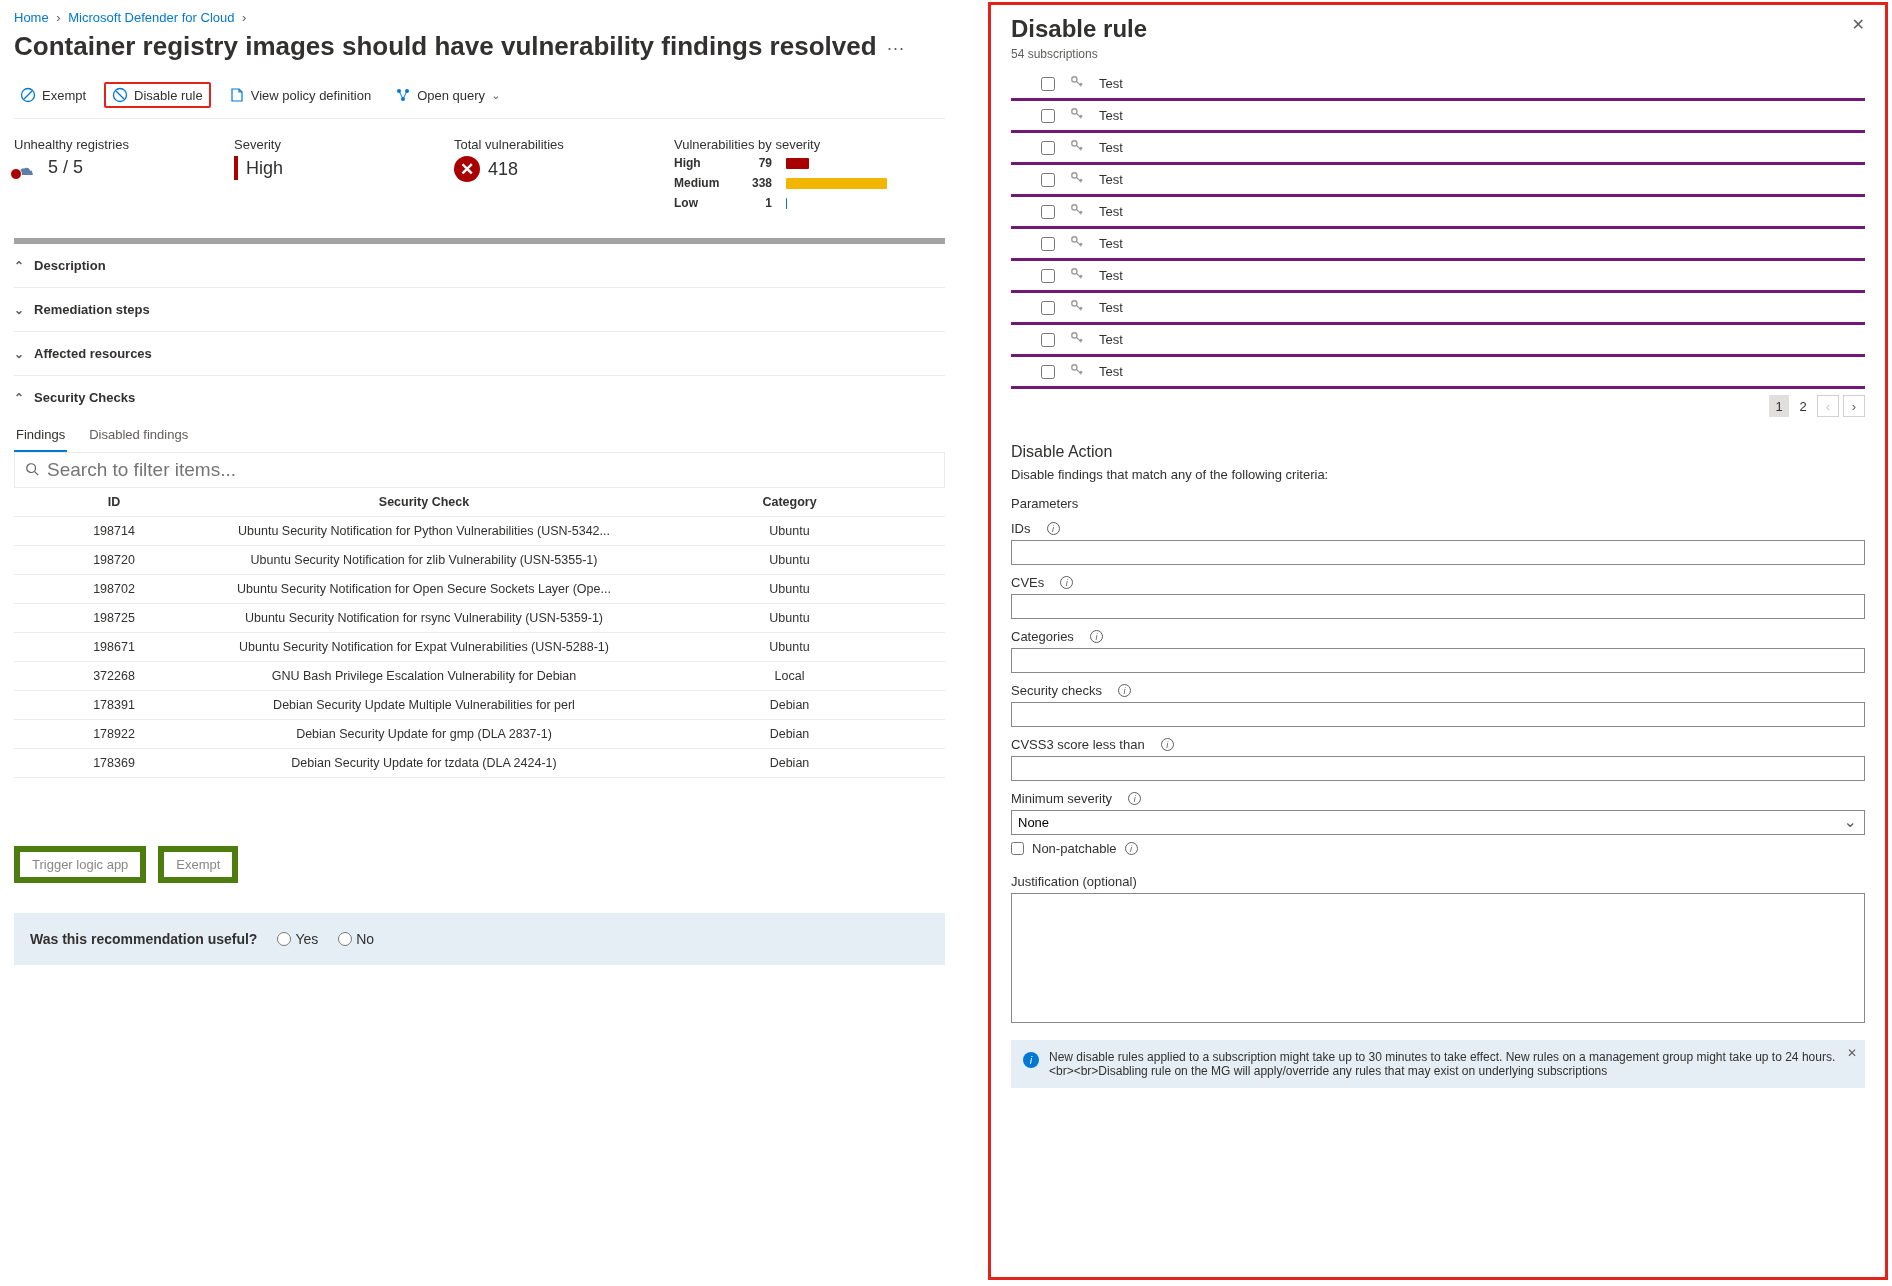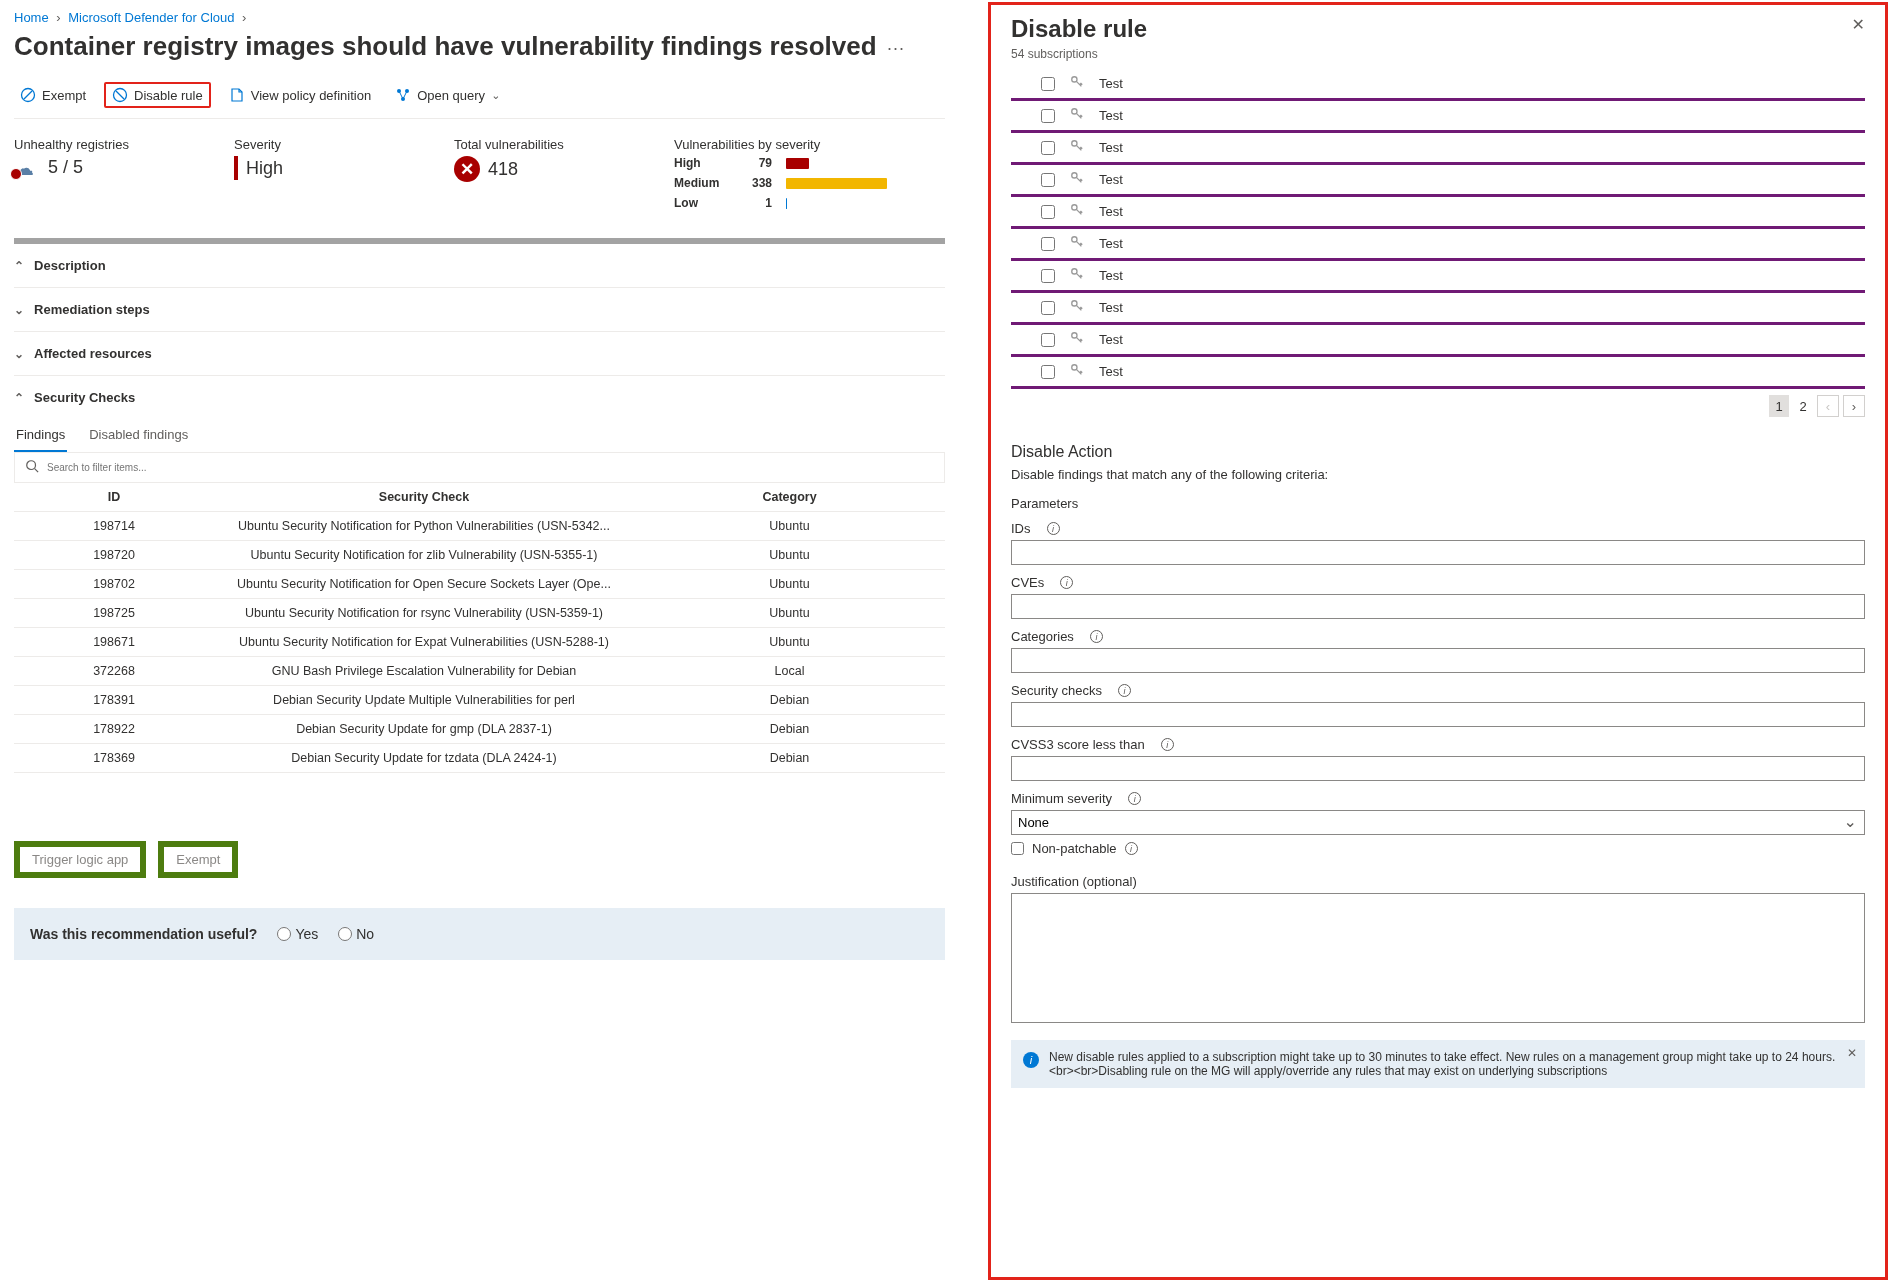--- a/index.html
+++ b/index.html
@@ -54,21 +54,21 @@
   .chev { font-size:12px; color:#605e5c; }
   .section-body { padding: 4px 0 10px 14px; font-size:12.5px; color:#605e5c; }
 
   
   .subtabs { display:flex; gap:20px; margin-top:10px; border-bottom:1px solid #edebe9; }
   .subtab { padding:6px 2px 8px 2px; font-size:13px; cursor:pointer; }
   .subtab.active { color:#323130; border-bottom:2px solid #0078d4; font-weight:400; }
   .subtab:not(.active) { color:#605e5c; }
 
   .search-row { border:1px solid #edebe9; border-top:none; padding:6px 10px; color:#605e5c; display:flex; align-items:center; gap:8px; }
-  .search-row input { border:none; outline:none; font-size:10px; flex:1; }
+  .search-row input { border:none; outline:none; font-size:19px; flex:1; }
 
   table.findings { width:100%; border-collapse:collapse; }
   table.findings th, table.findings td { text-align:center; padding:7px 10px; font-size:12.5px; border-bottom:1px solid #edebe9; }
   table.findings th { font-weight:600; color:#323130; }
 
   .footer-actions { margin-top:60px; display:flex; gap:12px; }
   .footer-actions button { border:6px solid #4d7c0f; background:#fff; color:#8a8886; padding:5px 12px; font-size:13px; cursor:not-allowed; }
 
   .feedback-bar { margin-top:30px; background:#e6eef5; padding:18px 16px; display:flex; align-items:center; gap:20px; font-size:14px; font-weight:600; }
   .feedback-bar label { font-weight:400; display:flex; align-items:center; gap:4px; }

